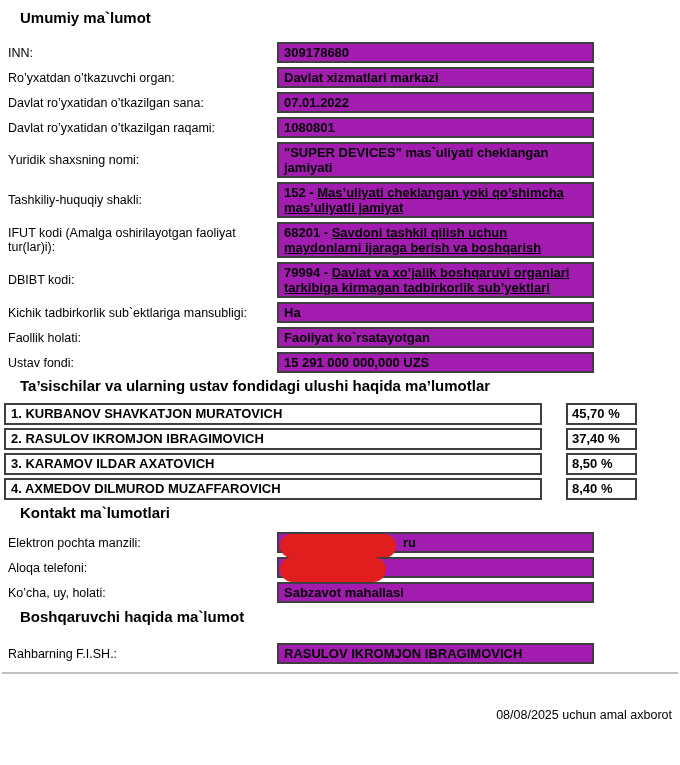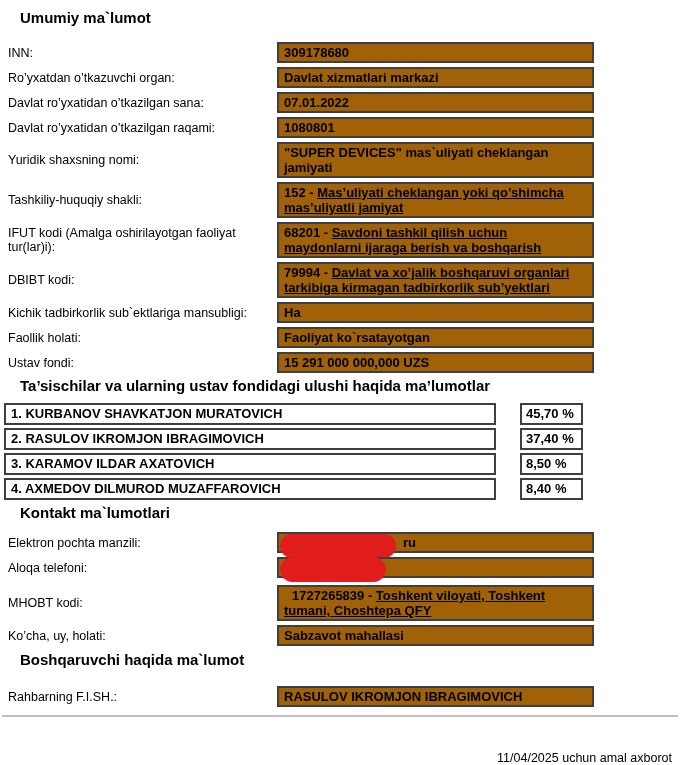--- a/index.html
+++ b/index.html
@@ -10,37 +10,37 @@
   .section-title {
     font-weight:bold; font-size:15px; line-height:17px;
     margin:0; padding-left:20px;
   }
   .title-top { padding-top:9px; margin-bottom:16px; }
 
   .row { display:flex; align-items:center; margin-bottom:4px; }
   .label { flex:0 0 277px; box-sizing:border-box; padding-left:8px; font-size:12.5px; }
   .vbox {
     box-sizing:border-box; width:317px; min-height:21px;
-    border:2px solid #3f3f3f; background:#a16207;
+    border:2px solid #3f3f3f; background:#a21caf;
     font-weight:bold; font-size:13px; line-height:15px;
     padding:1px 4px 1px 5px; position:relative;
   }
   .vlink { text-decoration:underline; color:#000; cursor:pointer; }
   .indent-first { text-indent:8px; }
   .indent-first .vlink, .indent-first span { text-indent:0; }
 
   .founders-title { margin-top:4px; margin-bottom:9px; }
   .frow { display:flex; margin:0 0 3px 4px; }
   .fname {
-    box-sizing:border-box; width:492px; min-height:22px;
+    box-sizing:border-box; width:538px; min-height:22px;
     border:2px solid #3f3f3f; font-weight:bold; font-size:13px; line-height:16px;
     padding:1px 4px 1px 5px;
   }
   .fshare {
-    box-sizing:border-box; width:63px; min-height:22px; margin-left:24px;
+    box-sizing:border-box; width:71px; min-height:22px; margin-left:24px;
     border:2px solid #3f3f3f; font-weight:bold; font-size:13px; line-height:16px;
     padding:1px 2px 1px 4px;
   }
 
   .contacts-title { margin-top:4px; margin-bottom:11px; }
   .mhobt-row { margin-top:7px; }
 
   .redaction {
     position:absolute; background:#e21d1d; border-radius:13px;
   }
@@ -137,32 +137,28 @@
     <div class="vbox">
       <span class="redaction red-email"></span><span class="email-suffix">ru</span>
     </div>
   </div>
   <div class="row">
     <div class="label">Aloqa telefoni:</div>
     <div class="vbox">
       <span class="redaction red-phone"></span>&nbsp;
     </div>
   </div>
-  <div class="row mhobt-row">
-    <div class="label">MHOBT kodi:</div>
-    <div class="vbox indent-first"><span>1727265839 - </span><span class="vlink">Toshkent viloyati, Toshkent tumani, Choshtepa QFY</span></div>
-  </div>
   <div class="row">
     <div class="label">Ko’cha, uy, holati:</div>
     <div class="vbox">Sabzavot mahallasi</div>
   </div>
 </div>
 
 <h3 class="section-title manager-title">Boshqaruvchi haqida ma`lumot</h3>
 
 <div class="row">
   <div class="label">Rahbarning F.I.SH.:</div>
   <div class="vbox">RASULOV IKROMJON IBRAGIMOVICH</div>
 </div>
 
 <div class="divider"></div>
 
-<div class="footer">11/04/2025 uchun amal axborot</div>
+<div class="footer">08/08/2025 uchun amal axborot</div>
 
 </body></html>

